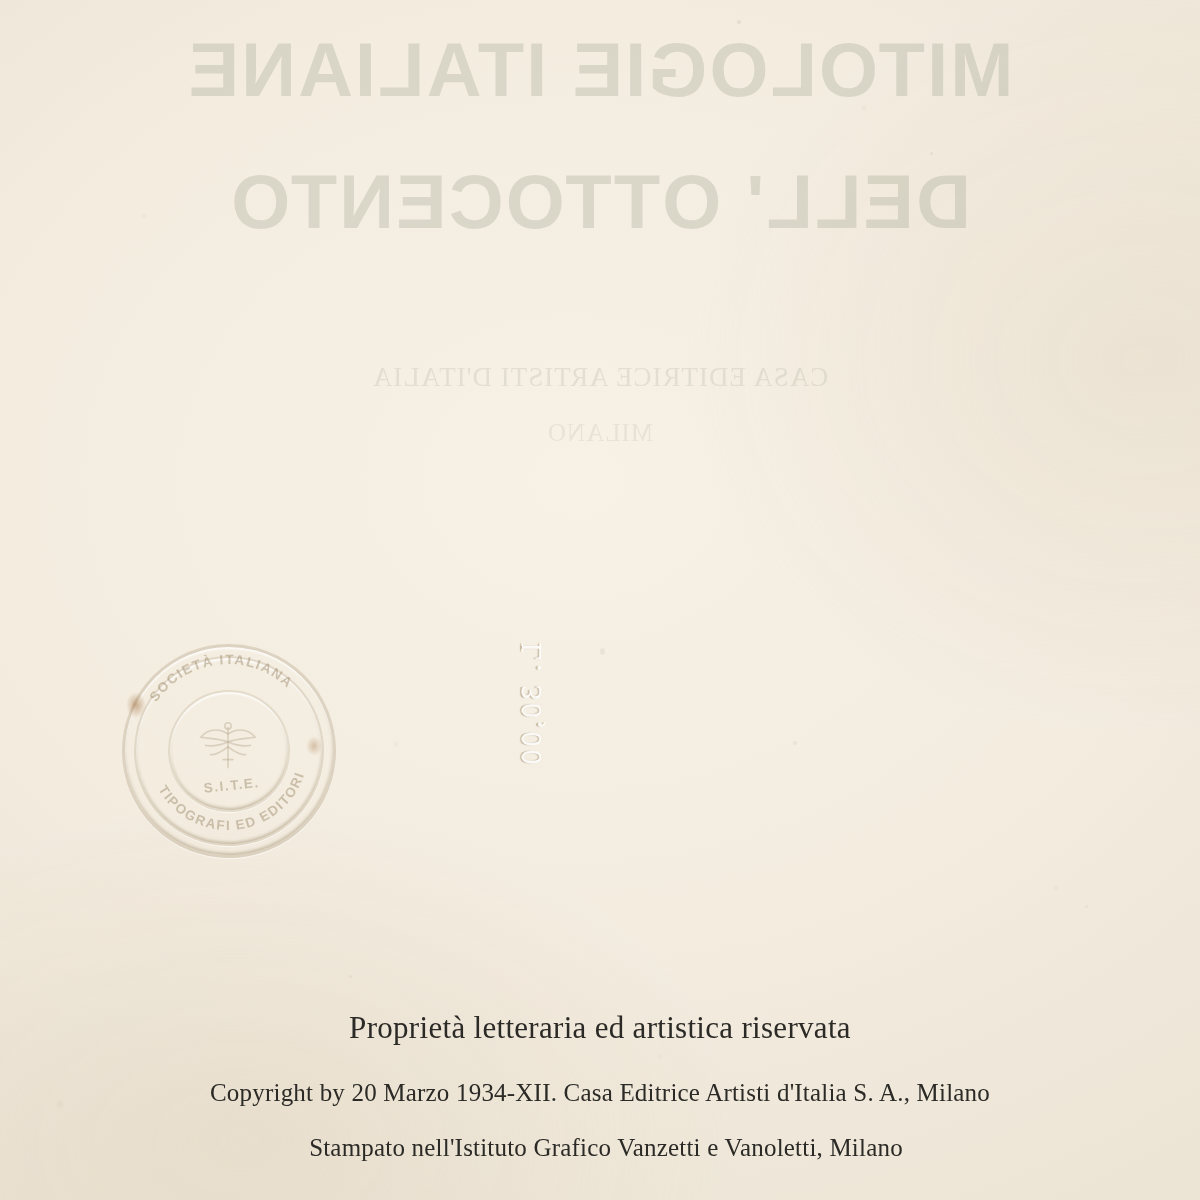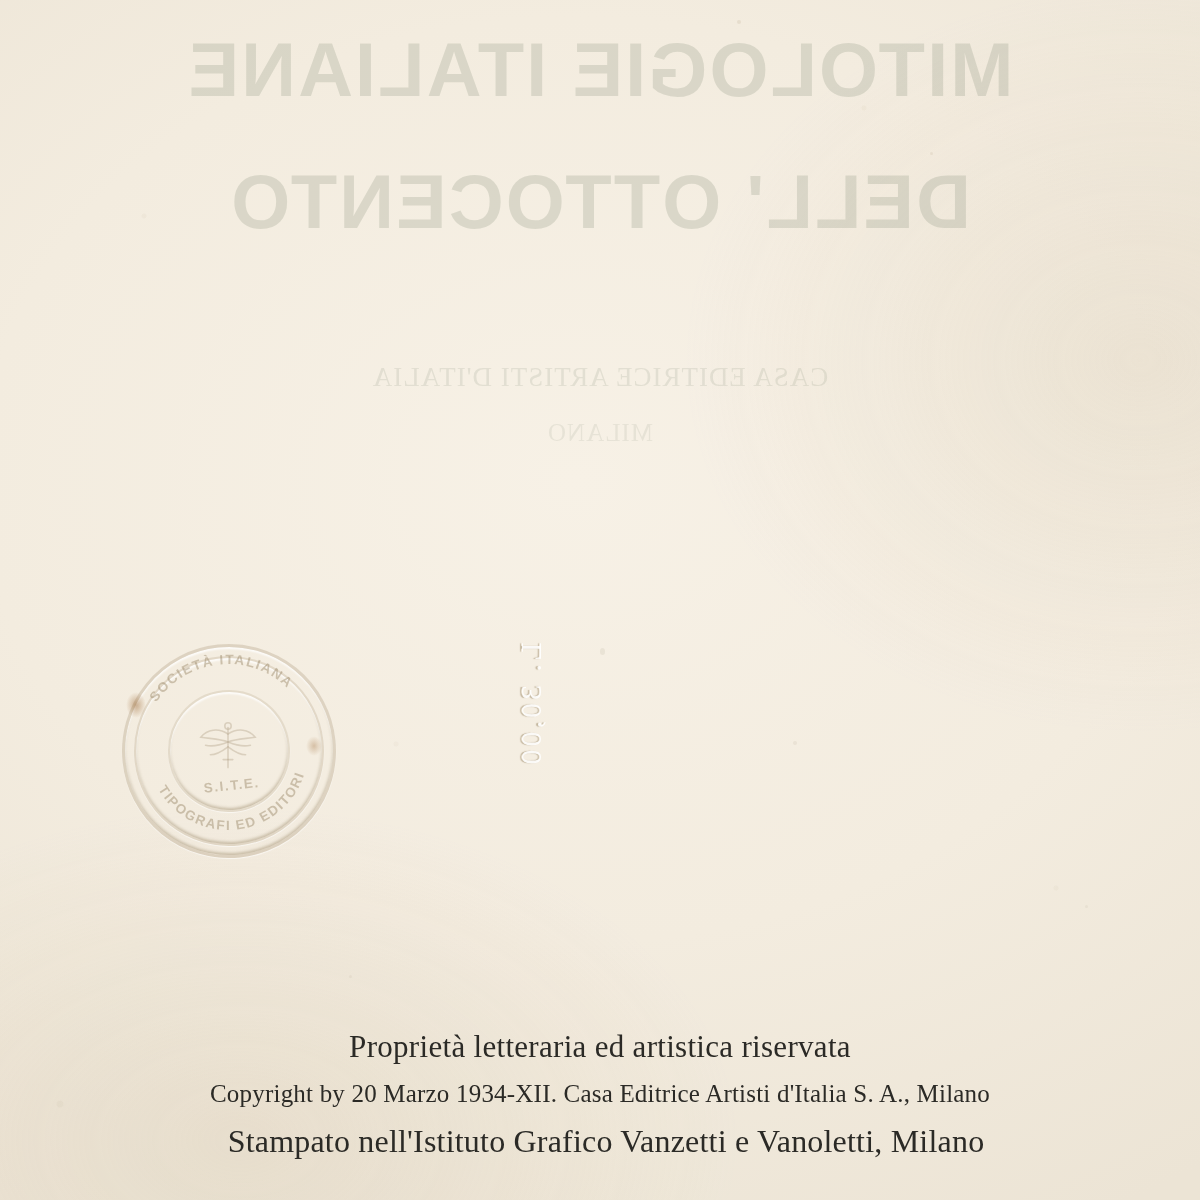--- a/index.html
+++ b/index.html
@@ -195,22 +195,22 @@
     bottom: 32px;
     text-align: center;
     color: #2b2a26;
     font-family: "Liberation Serif", serif;
   }
   #colophon .c-line {
     line-height: 1.62;
     white-space: nowrap;
   }
   #colophon .c1 { font-size: 31px; letter-spacing: 0.3px; }
-  #colophon .c2 { font-size: 25px; letter-spacing: 0.2px; margin-top: 1px; }
-  #colophon .c3 { font-size: 32px; letter-spacing: 0.2px; margin-top: 2px; padding-left: 12px; }
+  #colophon .c2 { font-size: 25px; letter-spacing: 0.2px; margin-top: 20px; }
+  #colophon .c3 { font-size: 25px; letter-spacing: 0.2px; margin-top: 14px; padding-left: 12px; }
 </style>
 </head>
 <body>
 
 <div id="page">
 
   <div id="grain"></div>
 
   <div class="speck" style="left:737px;top:20px;width:4px;height:4px;opacity:.35;"></div>
   <div class="speck" style="left:930px;top:152px;width:3px;height:3px;opacity:.30;"></div>

